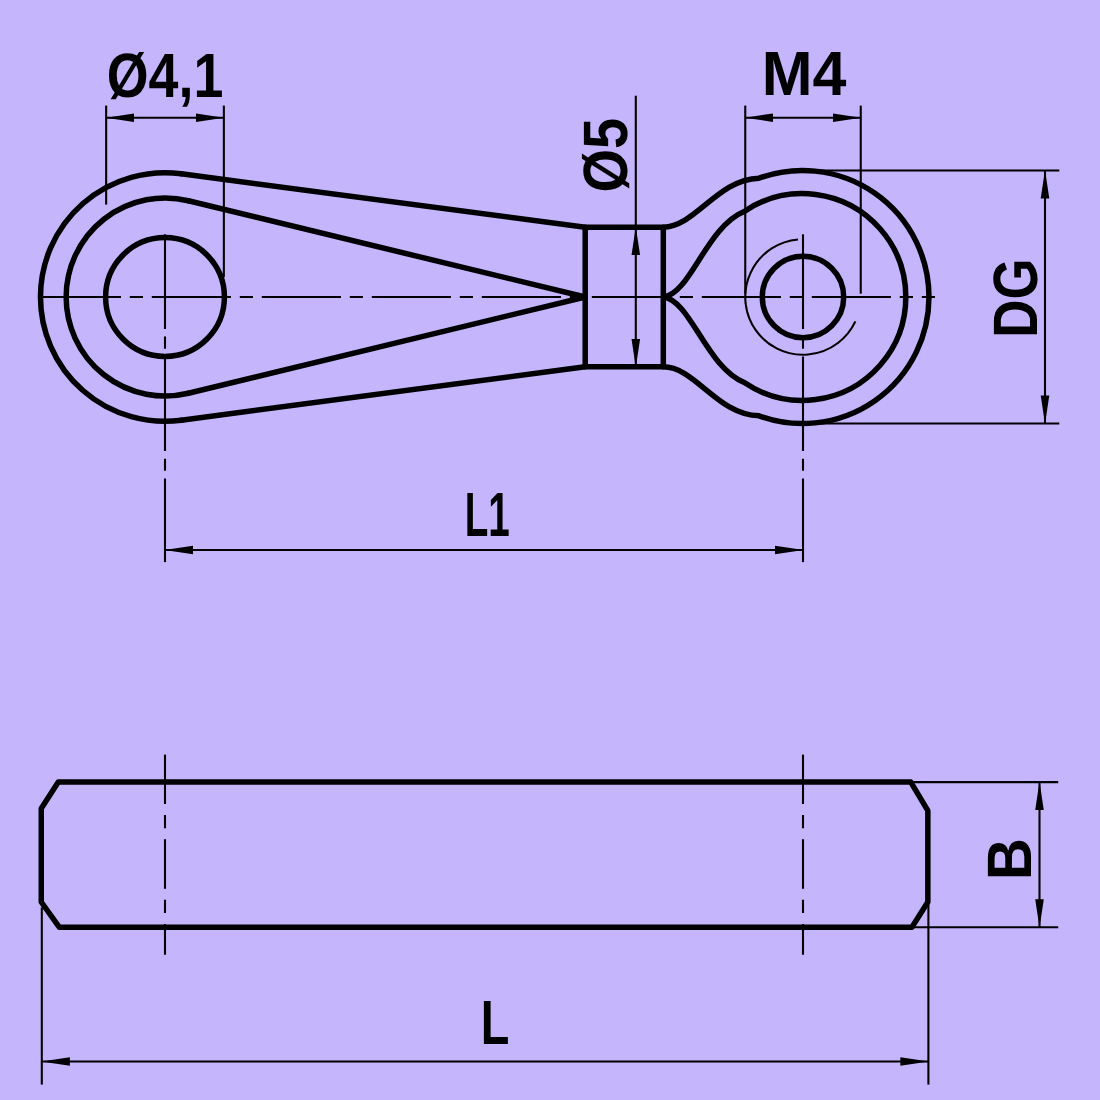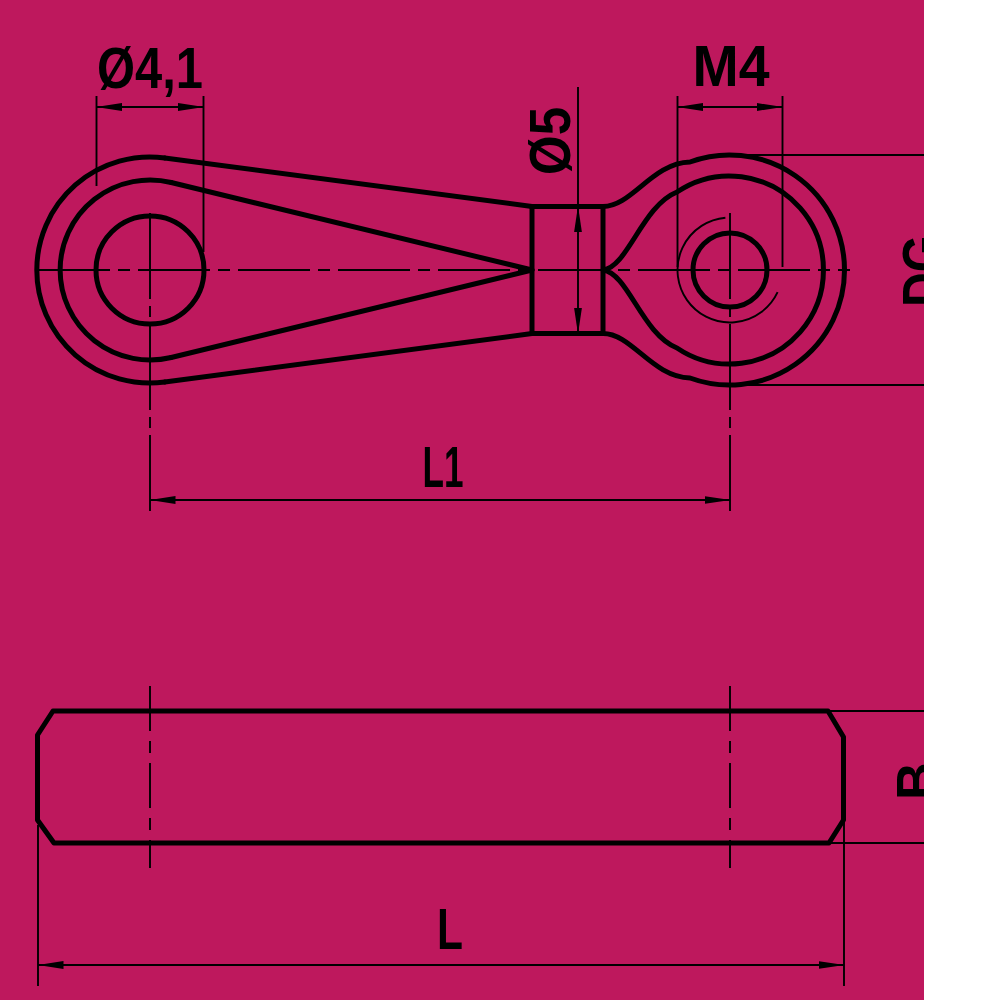--- a/index.html
+++ b/index.html
@@ -2,23 +2,23 @@
 <html><head>
 <meta charset="utf-8">
 <style>
   html, body {
     margin: 0;
     padding: 0;
     background: #ffffff;
   }
   .canvas {
     position: relative;
-    width: 924px;
+    width: 1000px;
     height: 1000px;
-    background: #be185d;
+    background: #c4b5fd;
     overflow: hidden;
   }
   svg { display: block; }
 
   .thick {
     stroke: #000000;
     stroke-width: 5;
     fill: none;
     stroke-linecap: round;
     stroke-linejoin: round;

